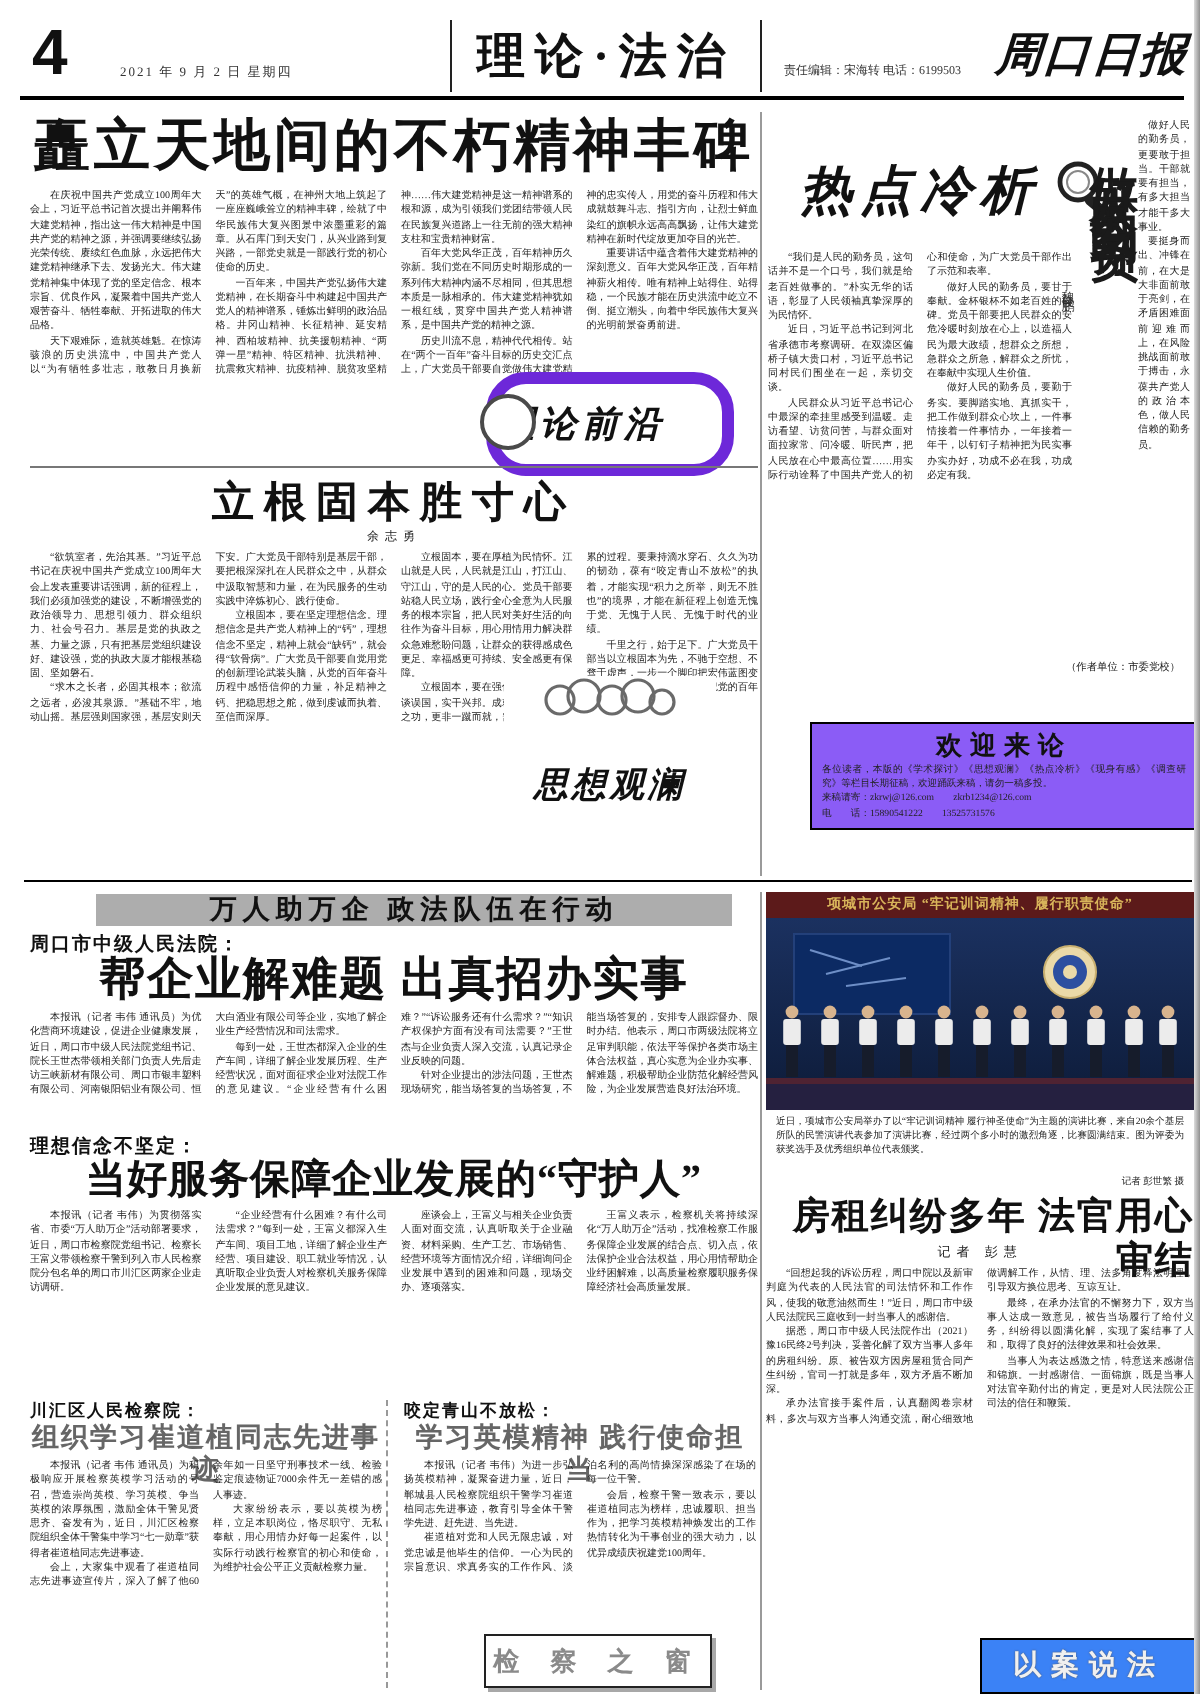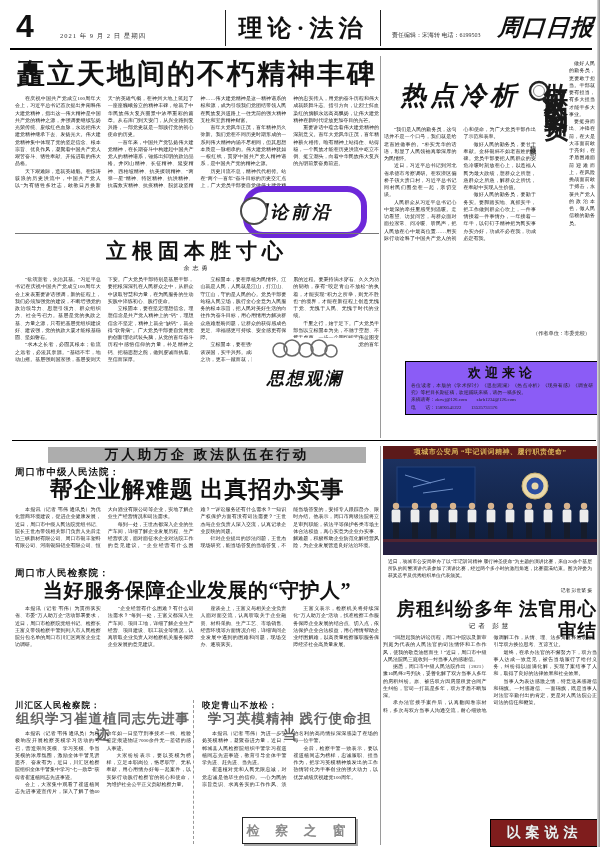--- a/index.html
+++ b/index.html
@@ -34,36 +34,36 @@
   .h-proc{font-size:20px;line-height:24px;letter-spacing:0.5px;}
   .h-gray{font-size:13.5px;line-height:16px;color:#666;font-family:"Liberation Sans",sans-serif;letter-spacing:1px;}
   .h-rent{font-size:18.5px;line-height:22px;letter-spacing:1px;}
   
   .stamp-theory{left:243px;top:186px;width:112px;height:40px;background:#fff;display:flex;
      align-items:center;justify-content:flex-start;border:6px solid #6d28d9;border-radius:20px;}
   .stamp-theory::before{content:'';position:absolute;left:-9px;top:5px;width:24px;height:24px;
      border:2px solid #4a4a4a;border-radius:50%;background:#fff;}
   .stamp-theory span{font-size:18px;font-weight:800;font-style:italic;letter-spacing:3px;}
   .stamp-thought{left:252px;top:338px;width:106px;height:62px;background:#fff;text-align:center;}
-  .stamp-thought .txt{font-size:17px;font-weight:800;font-style:italic;letter-spacing:2px;display:block;margin-top:1px;}
+  .stamp-thought .txt{font-size:17px;font-weight:800;font-style:italic;letter-spacing:2px;display:block;margin-top:14px;}
   .stamp-hot{left:400px;top:78px;width:190px;}
   .stamp-hot .txt{font-size:26px;font-weight:900;font-style:italic;letter-spacing:4px;}
   .vtitle{writing-mode:vertical-rl;text-orientation:upright;font-size:24px;letter-spacing:5px;
           font-weight:600;color:#1a1a1a;}
   .vauthor{writing-mode:vertical-rl;text-orientation:upright;font-size:6.5px;letter-spacing:2px;color:#333;}
   .authnote{font-size:5.2px;text-align:right;color:#222;}
   .welcome{border:1px solid #000;padding:2px 5px;background:#8b5cf6;}
   .welcome .wt{text-align:center;font-size:13px;letter-spacing:4px;font-weight:700;}
   .welcome .wl{font-size:4.8px;line-height:1.5;text-align:justify;color:#222;}
   .banner{background:var(--banner_bg,#adadad);color:#111;font-weight:800;font-size:13.5px;
           letter-spacing:3px;text-align:center;line-height:16px;}
   .jcbox{border:1px solid #222;box-shadow:2px 2px 0 #a8a8a8;background:#fff;color:#8a8a8a;
          font-family:"Liberation Sans",sans-serif;font-weight:800;font-size:13px;letter-spacing:6px;
          display:flex;align-items:center;justify-content:center;}
-  .yabox{background:#7f1d1d;color:#f0f0f0;font-family:"Liberation Sans",sans-serif;font-weight:900;
+  .yabox{background:#3b82f6;color:#f0f0f0;font-family:"Liberation Sans",sans-serif;font-weight:900;
          font-size:14px;letter-spacing:5px;display:flex;align-items:center;justify-content:center;
          border:1.5px solid #000;text-shadow:0 0 1px #555;}
   .photobanner{background:var(--photo_banner_bg,#5c1a1a);color:#d8b35a;font-size:7px;font-weight:700;
          line-height:13px;text-align:center;white-space:nowrap;overflow:hidden;letter-spacing:0.5px;}
   .caption{font-size:4.8px;line-height:1.5;text-align:justify;color:#222;}
   .credit{font-size:4.8px;text-align:right;color:#222;margin-top:1px;}
   .dashv{border-left:1px dashed #999;width:0;}
 </style>
 </head>
 <body>
@@ -156,21 +156,21 @@
 
   <div class="abs banner" style="left:48px;top:447px;width:318px;height:16px;">万人助万企  政法队伍在行动</div>
   <div class="abs kicker" style="left:15px;top:466px;">周口市中级人民法院：</div>
   <h3 class="abs h-court" style="left:15px;top:477px;width:364px;">帮企业解难题 出真招办实事</h3>
   <div class="abs tiny c4" style="left:15px;top:506px;width:364px;height:58px;">
       <p>本报讯（记者 韦伟 通讯员）为优化营商环境建设，促进企业健康发展，近日，周口市中级人民法院党组书记、院长王世杰带领相关部门负责人先后走访三峡新材有限公司、周口市银丰塑料有限公司、河南银阳铝业有限公司、恒大白酒业有限公司等企业，实地了解企业生产经营情况和司法需求。</p>
       <p>每到一处，王世杰都深入企业的生产车间，详细了解企业发展历程、生产经营状况，面对面征求企业对法院工作的意见建议。“企业经营有什么困难？”“诉讼服务还有什么需求？”“知识产权保护方面有没有司法需要？”王世杰与企业负责人深入交流，认真记录企业反映的问题。</p>
       <p>针对企业提出的涉法问题，王世杰现场研究，能当场答复的当场答复，不能当场答复的，安排专人跟踪督办、限时办结。他表示，周口市两级法院将立足审判职能，依法平等保护各类市场主体合法权益，真心实意为企业办实事、解难题，积极帮助企业防范化解经营风险，为企业发展营造良好法治环境。</p>
     </div>
 
-  <div class="abs kicker" style="left:15px;top:567px;">周口市人民检察院：</div>
+  <div class="abs kicker" style="left:15px;top:567px;">理想信念不坚定：</div>
   <h4 class="abs h-proc" style="left:15px;top:578px;width:364px;">当好服务保障企业发展的“守护人”</h4>
   <div class="abs tiny c4" style="left:15px;top:605px;width:364px;height:91px;">
       <p>本报讯（记者 韦伟）为贯彻落实省、市委“万人助万企”活动部署要求，近日，周口市检察院党组书记、检察长王富义带领检察干警到列入市人民检察院分包名单的周口市川汇区两家企业走访调研。</p>
       <p>“企业经营有什么困难？有什么司法需求？”每到一处，王富义都深入生产车间、项目工地，详细了解企业生产经营、项目建设、职工就业等情况，认真听取企业负责人对检察机关服务保障企业发展的意见建议。</p>
       <p>座谈会上，王富义与相关企业负责人面对面交流，认真听取关于企业融资、材料采购、生产工艺、市场销售、经营环境等方面情况介绍，详细询问企业发展中遇到的困难和问题，现场交办、逐项落实。</p>
       <p>王富义表示，检察机关将持续深化“万人助万企”活动，找准检察工作服务保障企业发展的结合点、切入点，依法保护企业合法权益，用心用情帮助企业纾困解难，以高质量检察履职服务保障经济社会高质量发展。</p>
     </div>
 
   <div class="abs kicker" style="left:15px;top:700px;font-size:8.5px;">川汇区人民检察院：</div>
   <h5 class="abs h-gray" style="left:15px;top:711px;width:176px;">组织学习崔道植同志先进事迹</h5>

